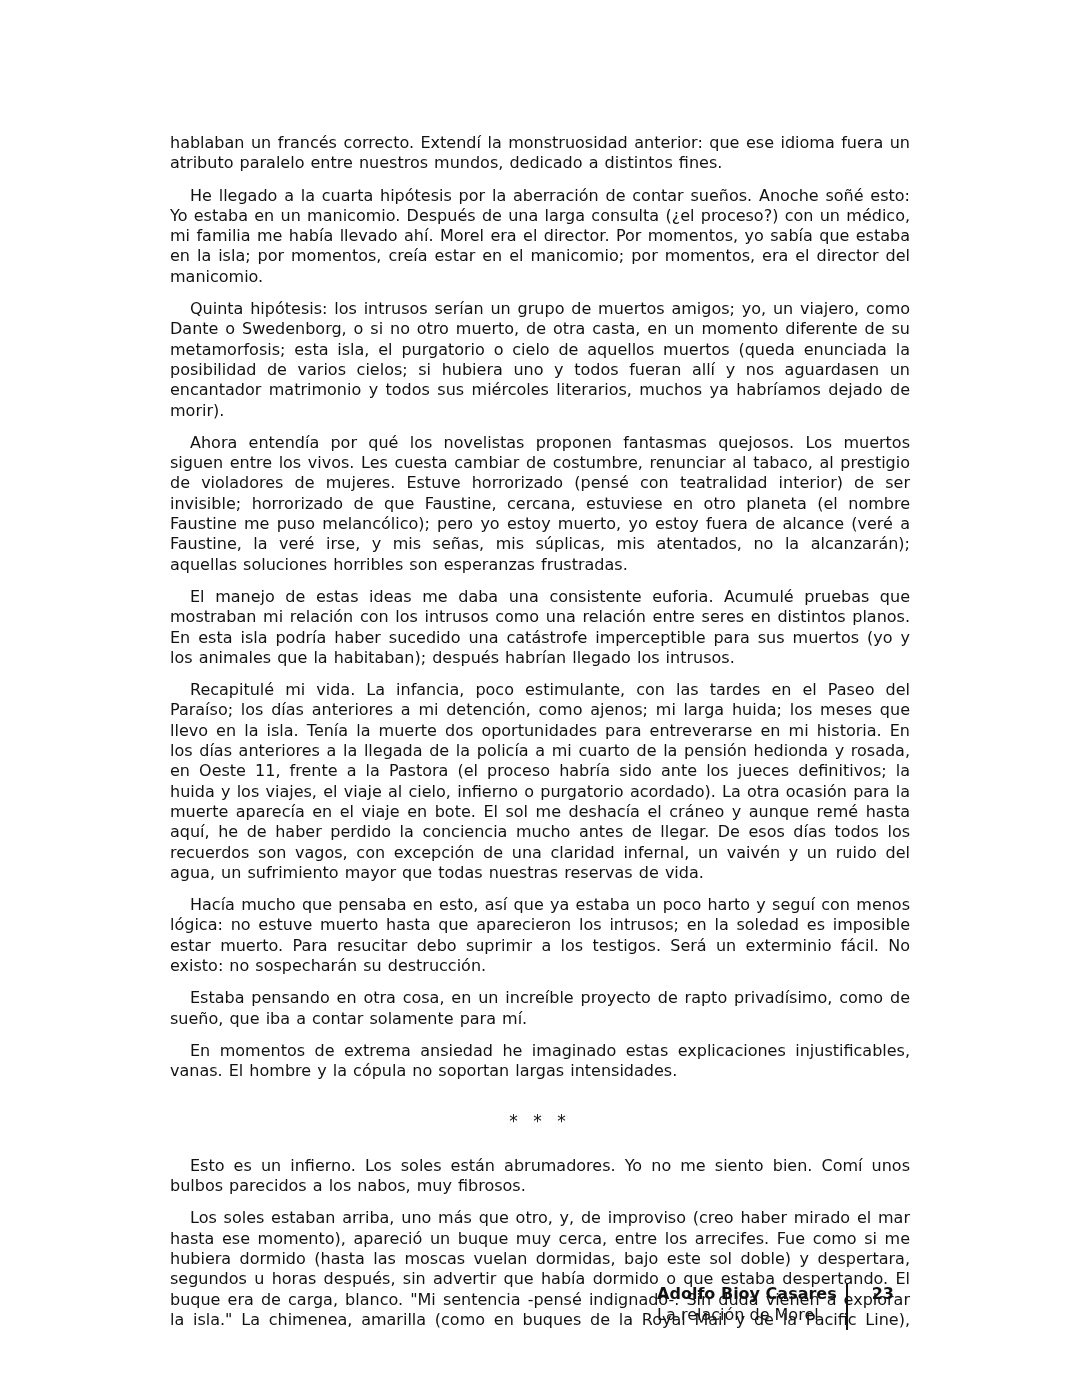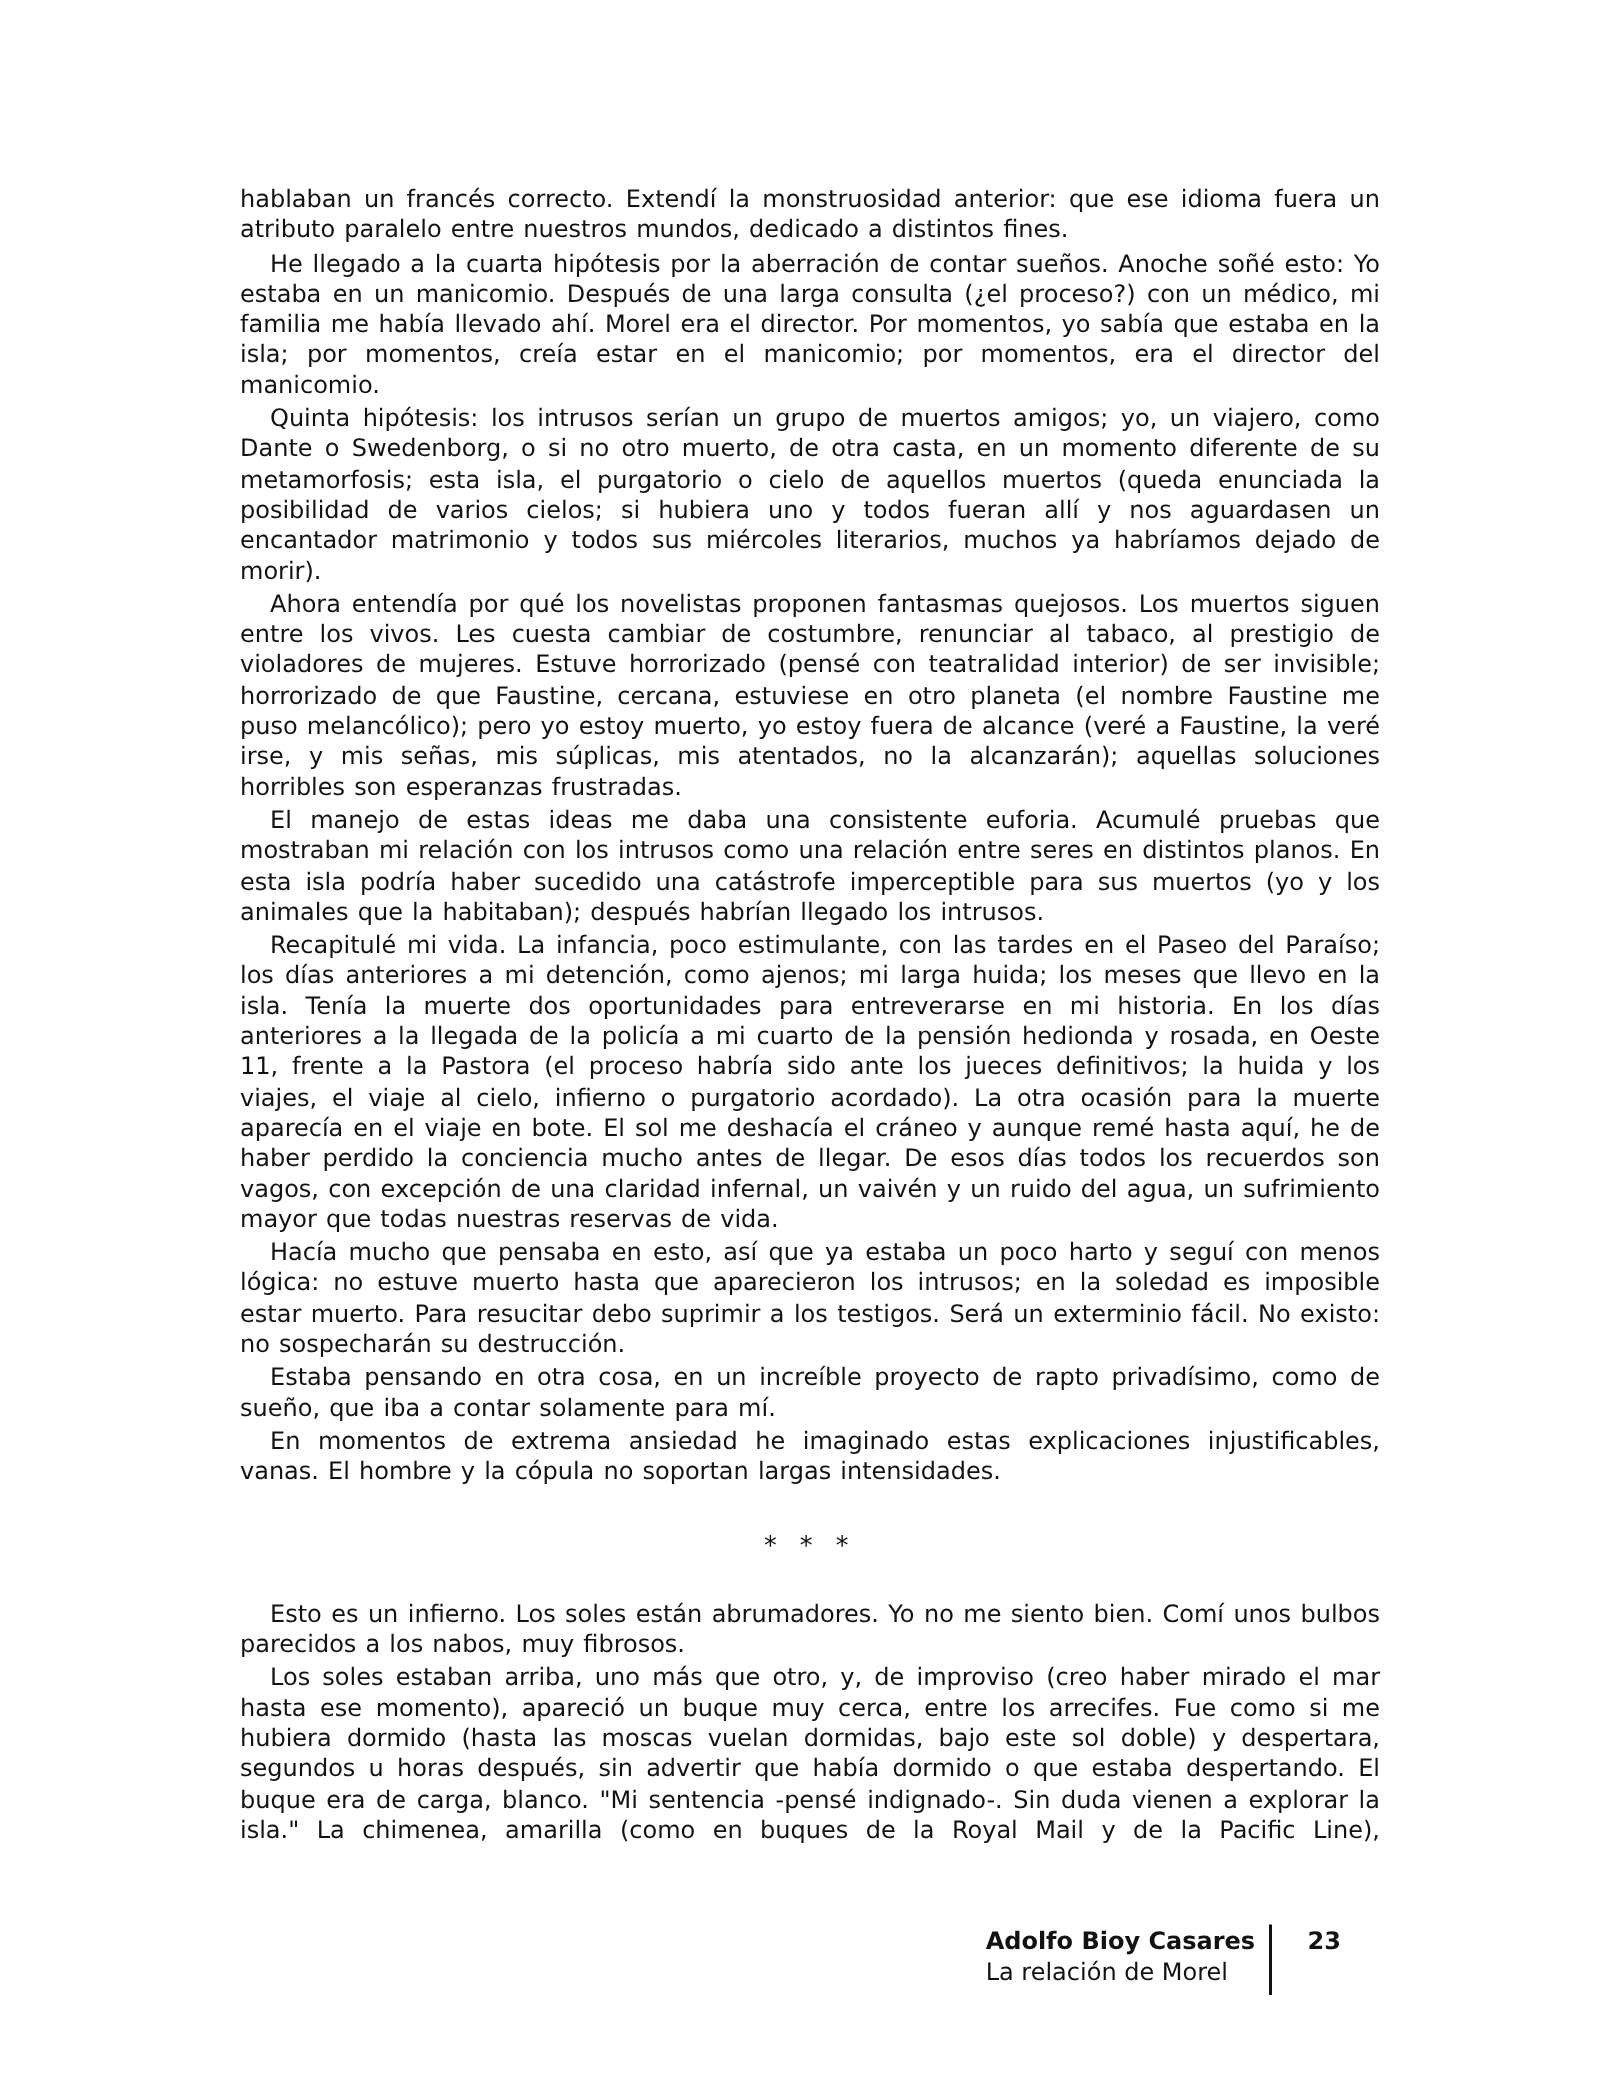--- a/index.html
+++ b/index.html
@@ -16,21 +16,21 @@
     font-family: "DejaVu Sans", "Liberation Sans", sans-serif;
     color: #121212;
   }
   .text-block {
     position: absolute;
     left: 158px;
     top: 121px;
     width: 764px;
   }
   .section p {
-    margin: 2px;
+    margin: 12px;
     padding: 0;
     text-align: justify;
     font-size: 16px;
     line-height: 20.3px;
     word-spacing: 1px;
   }
   .section p.indent {
     text-indent: 20px;
   }
   .section p.cont {

